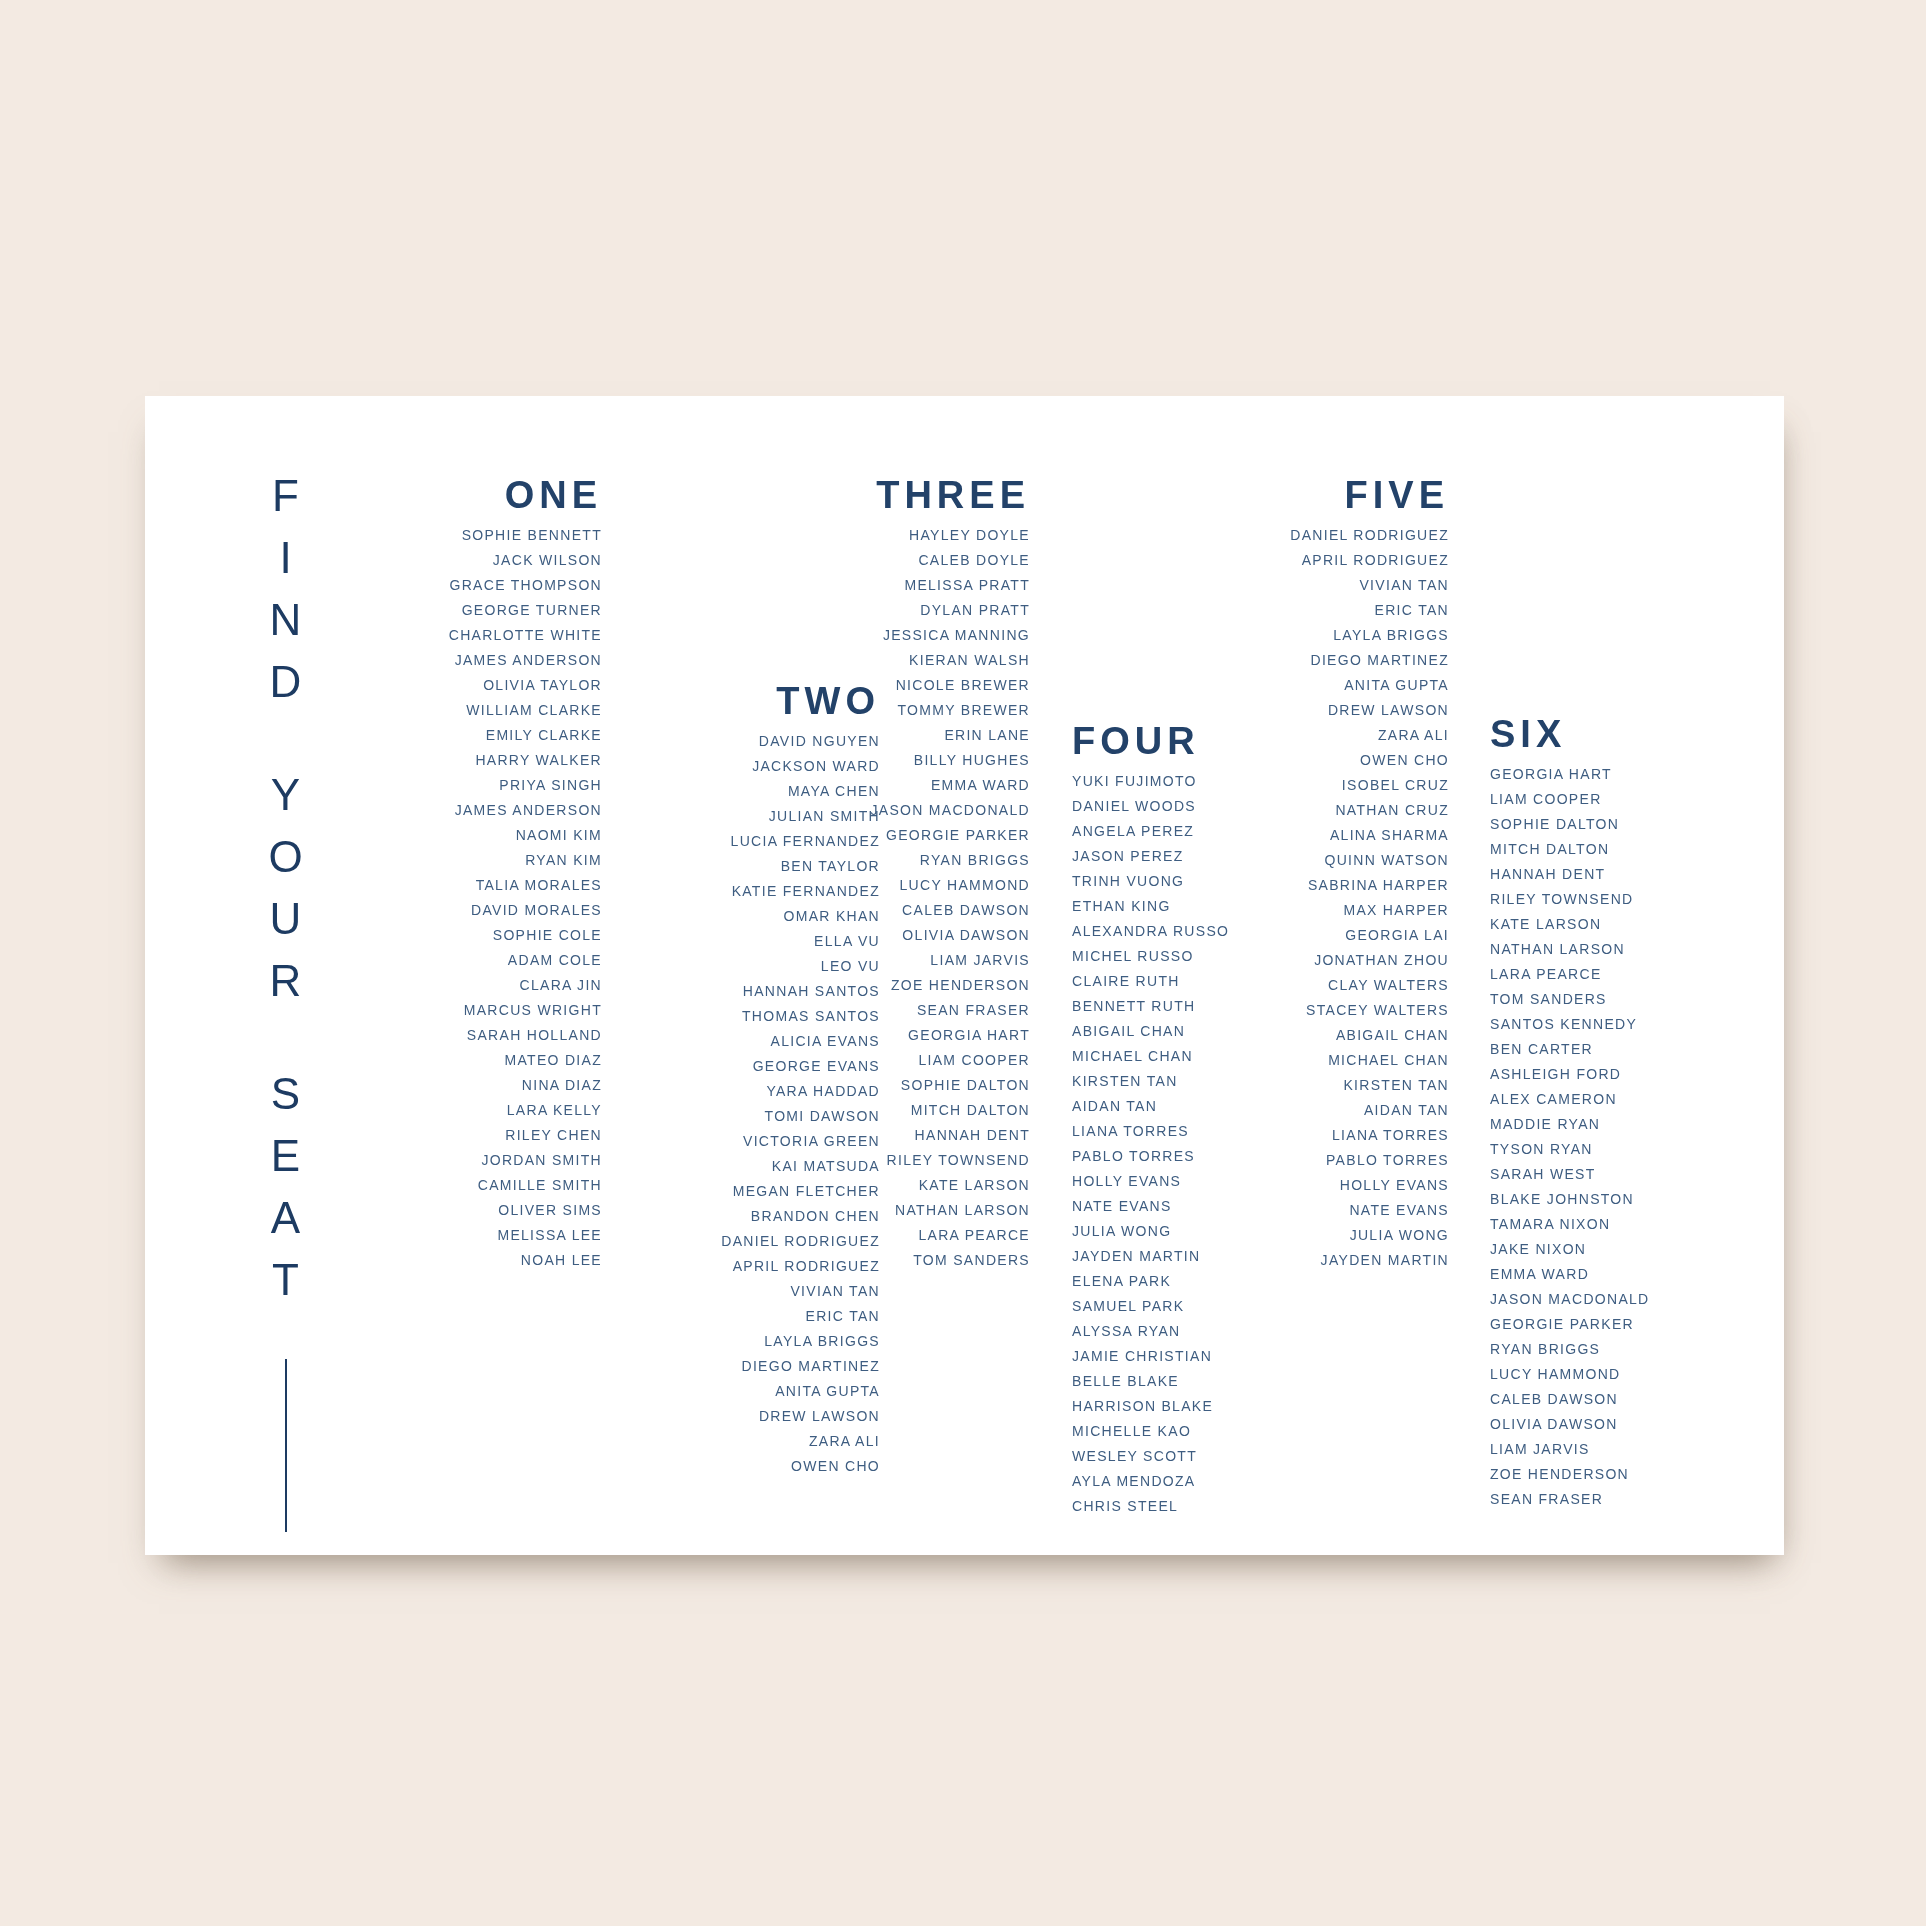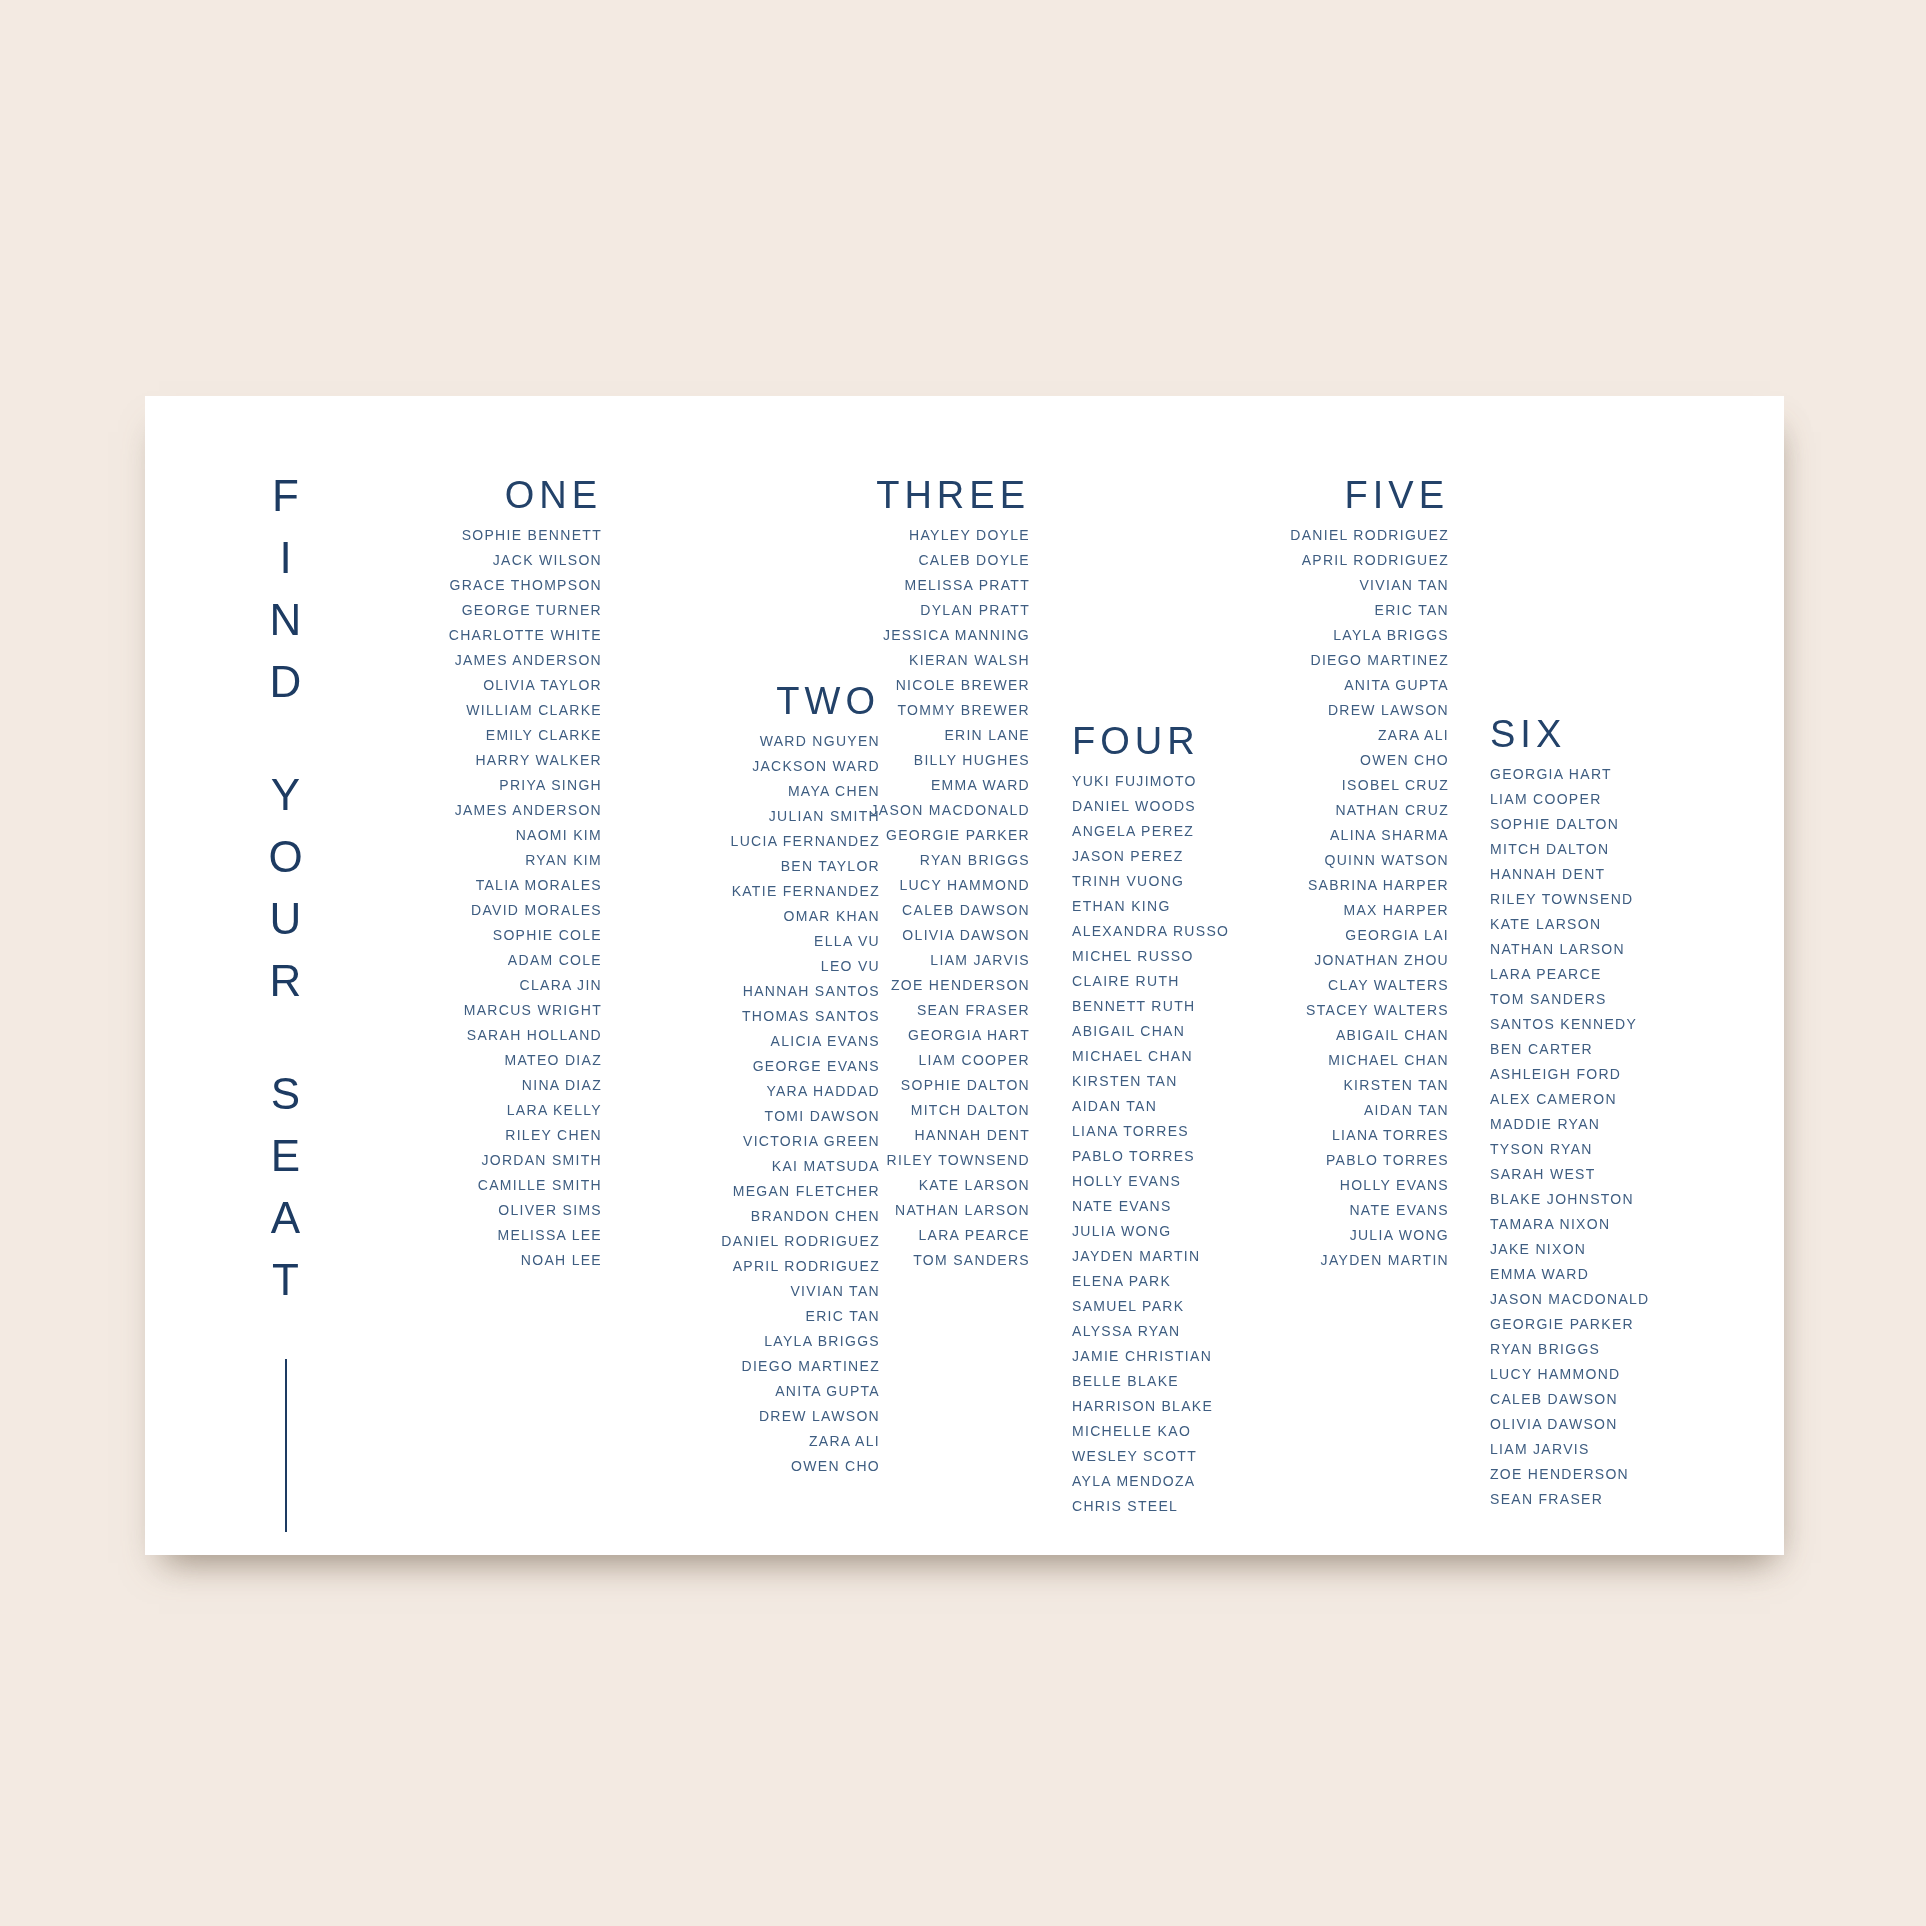--- a/index.html
+++ b/index.html
@@ -27,21 +27,21 @@
   .word-gap{margin-top:51px;}
   .vrule{
     width:2px;height:173px;margin-top:48px;
     background:var(--title,#1d3b62);
   }
   
   .col{position:absolute;}
   .col.right{text-align:right;}
   .col.left{text-align:left;}
   .table-heading{
-    font-size:38px;line-height:40px;font-weight:400;
+    font-size:38px;line-height:40px;font-weight:700;
     letter-spacing:5px;color:var(--heading,#234269);
     margin:0 0 8px 0;white-space:nowrap;
   }
   .col.right .table-heading{padding-right:0;}
   .guest{
     font-size:14px;line-height:25px;letter-spacing:1.3px;
     color:var(--guest,#3e5d81);white-space:nowrap;
   }
 </style>
 </head>
@@ -92,21 +92,21 @@
         <div class="guest">LARA KELLY</div>
         <div class="guest">RILEY CHEN</div>
         <div class="guest">JORDAN SMITH</div>
         <div class="guest">CAMILLE SMITH</div>
         <div class="guest">OLIVER SIMS</div>
         <div class="guest">MELISSA LEE</div>
         <div class="guest">NOAH LEE</div>
       </div>
       <div class="col left" style="left: 497px; top: 285px; width: 238px; text-align: right;">
         <div class="table-heading">TWO</div>
-        <div class="guest">WARD NGUYEN</div>
+        <div class="guest">DAVID NGUYEN</div>
         <div class="guest">JACKSON WARD</div>
         <div class="guest">MAYA CHEN</div>
         <div class="guest">JULIAN SMITH</div>
         <div class="guest">LUCIA FERNANDEZ</div>
         <div class="guest">BEN TAYLOR</div>
         <div class="guest">KATIE FERNANDEZ</div>
         <div class="guest">OMAR KHAN</div>
         <div class="guest">ELLA VU</div>
         <div class="guest">LEO VU</div>
         <div class="guest">HANNAH SANTOS</div>

